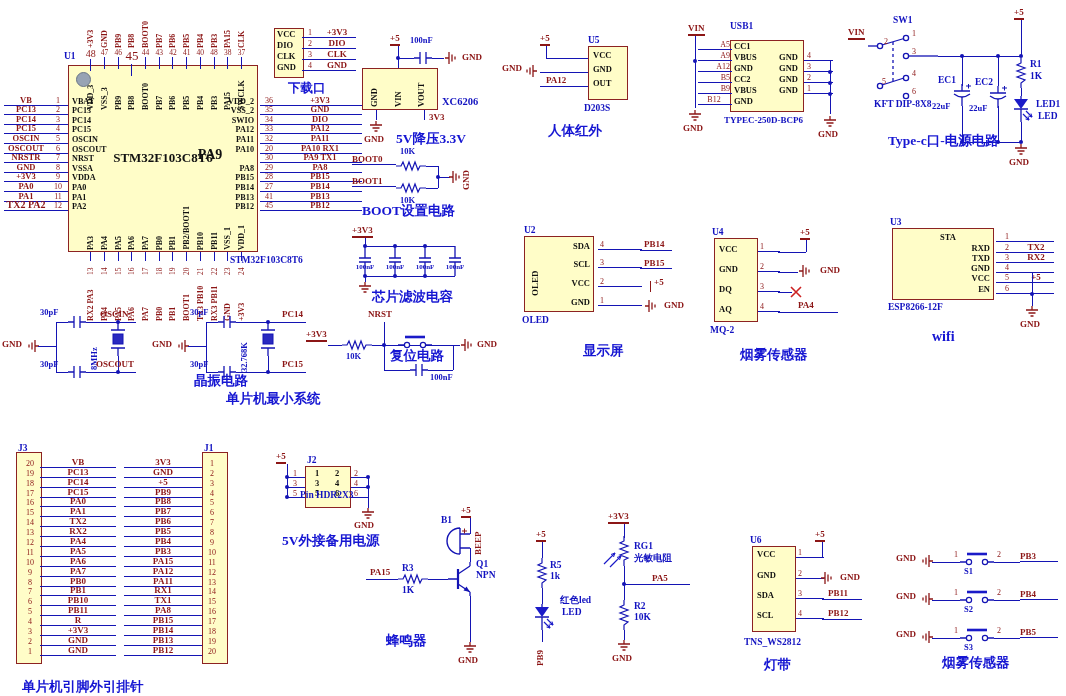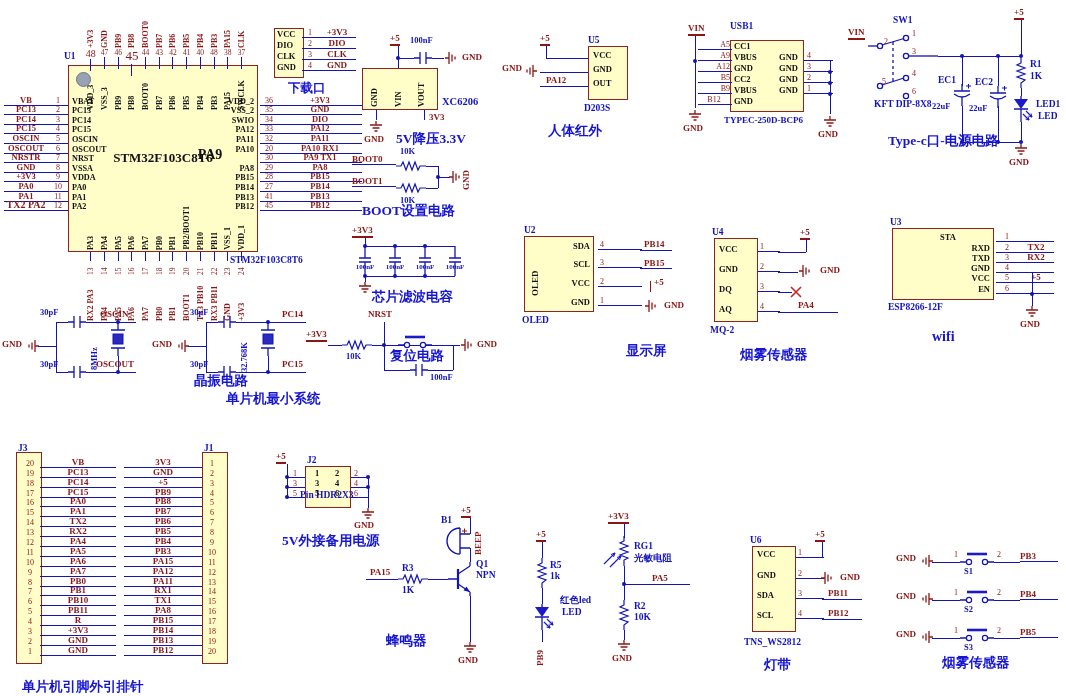--- a/index.html
+++ b/index.html
@@ -909,21 +909,21 @@
     <div class="wh" style="left:640px;top:250px;width:32px"></div>
     <div class="wh" style="left:640px;top:268px;width:32px"></div>
     <div class="wvr" style="left:650px;top:281px;height:11px"></div>
   </div>
   <span class="t net" style="left:654px;top:278px">+5</span>
   <span class="sym gr" style="left:644px;top:300px"><svg width="14" height="12">
         <path d="M7 0V4M1 4H13M3.5 7H10.5M5.5 10H8.5" stroke="#8c1616" stroke-width="1.3" fill="none"></path>
       </svg></span>
   <span class="t net" style="left:664px;top:301px">GND</span>
   <span class="t des" style="left:522px;top:316px">OLED</span>
-  <span class="t cap13" style="left:626px;top:344px">显示屏</span>
+  <span class="t cap13" style="left:583px;top:344px">显示屏</span>
 
   <span class="t des" style="left:712px;top:228px">U4</span>
   <div class="body" style="left:714px;top:238px;width:44px;height:84px"></div>
   <div class="g" style="left:719px;top:234px">
 
   <div class="urow" style="height:20px">
         <span class="pin">VCC</span>
       </div>
       <div class="urow" style="height:20px">
         <span class="pin">GND</span>

